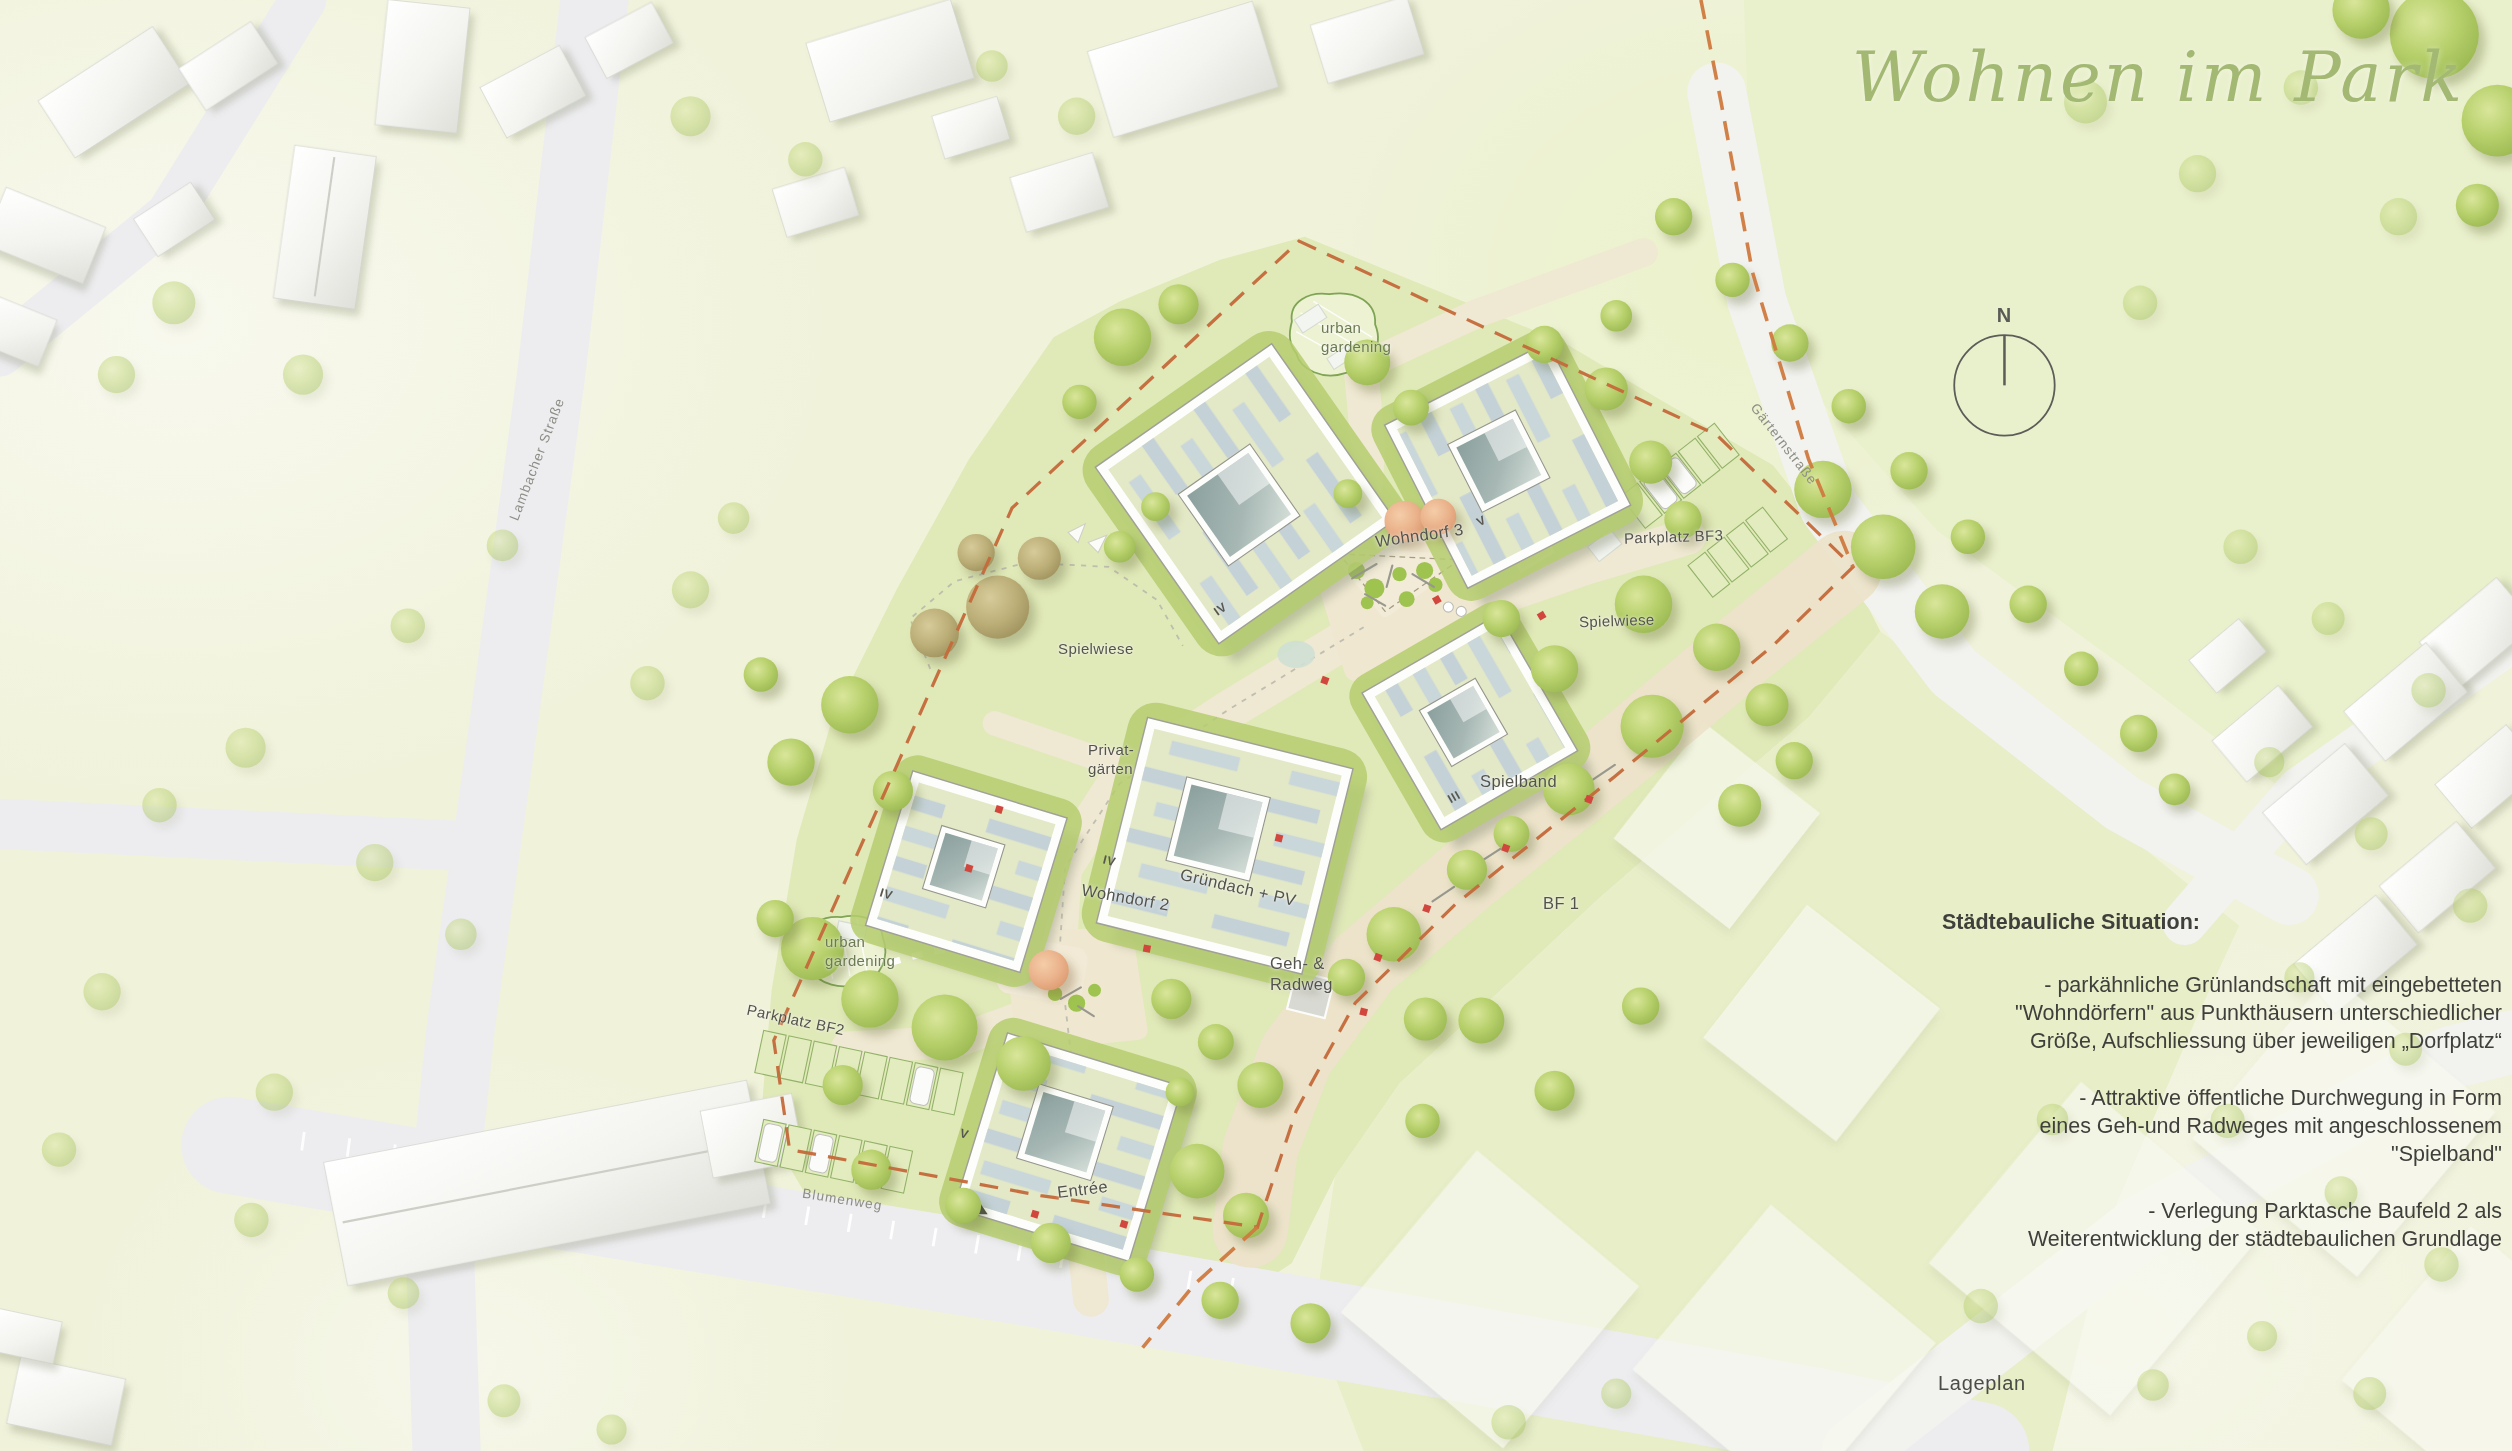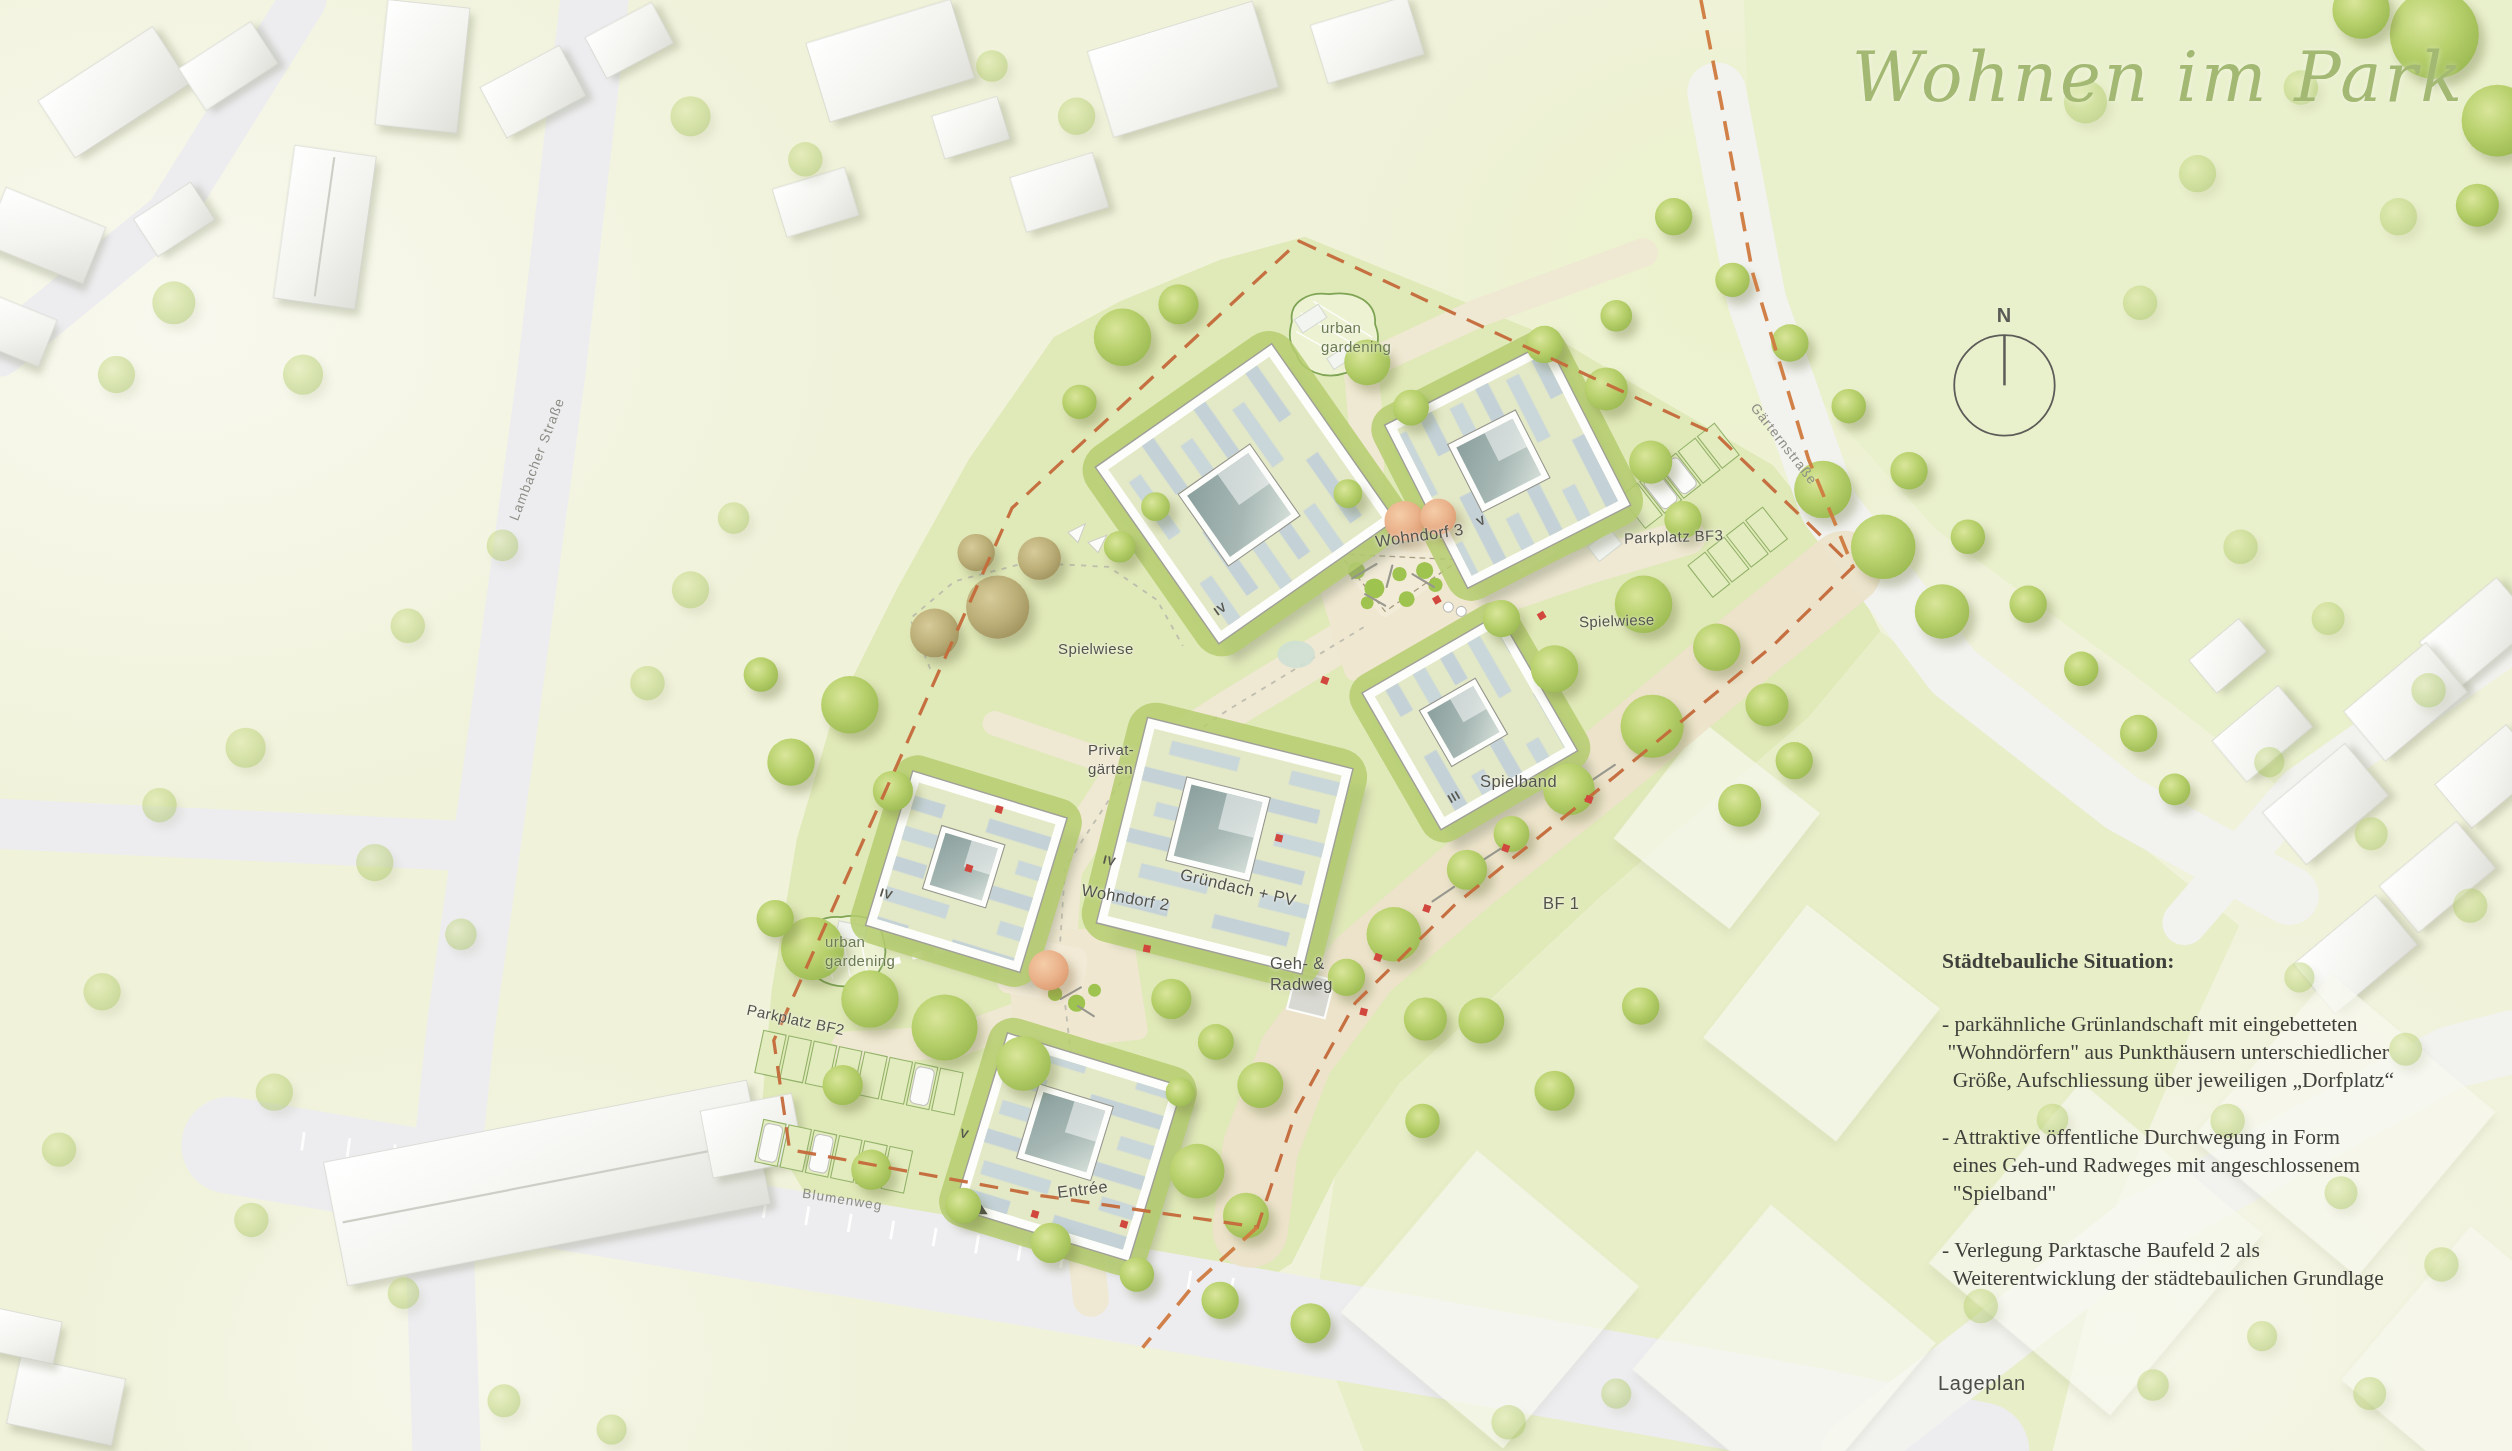--- a/index.html
+++ b/index.html
@@ -49,23 +49,23 @@
        text-shadow:0 0 4.3px rgba(255,255,255,.85), 0 0 1.4px rgba(255,255,255,.6);line-height:1.25;}
   .lbl.lg{font-size:16.5px;}
   .lbl.gr{color:#6b7a52;}
   .flr{position:absolute;font-size:12.2px;font-weight:600;color:#57574f;letter-spacing:0.7px;}
   .stlbl{position:absolute;font-size:13.6px;color:#8d8d85;letter-spacing:1.1px;white-space:nowrap;}
   #title{position:absolute;right:47px;top:37px;font-family:"DejaVu Serif",serif;
          font-style:italic;font-weight:normal;font-size:69px;letter-spacing:2.9px;color:var(--title_green,#a2b873);
          text-shadow:0 0 7.2px rgba(255,255,255,.4);}
   #compass-n{position:absolute;left:2004px;top:304px;transform:translateX(-50%);
              font-size:20px;font-weight:bold;color:#5a5a56;}
-  #desc{position:absolute;left:1942px;top:949px;width:560px;color:var(--text_grey,#3f3f3b);font-family:Liberation Serif, serif;}
+  #desc{position:absolute;left:1942px;top:910px;width:560px;color:var(--text_grey,#3f3f3b);}
   #desc .hd{font-size:21.5px;font-weight:bold;margin-bottom:36px;}
-  #desc .b{font-size:21.5px;line-height:28px;white-space:pre-wrap;margin-bottom:29px;}
+  #desc .b{font-size:21.5px;line-height:28px;white-space:pre-wrap;margin-bottom:29px;text-align:right;}
   #caption{position:absolute;left:1938px;top:1372px;font-size:20px;color:#4c4c47;letter-spacing:0.7px;}
 </style>
 </head>
 <body>
 
 <div id="plan">
 
 <svg width="2512" height="1451" viewBox="0 0 3500 2022">
   <defs>
     <radialGradient id="treeG" cx="38%" cy="35%" r="70%">

